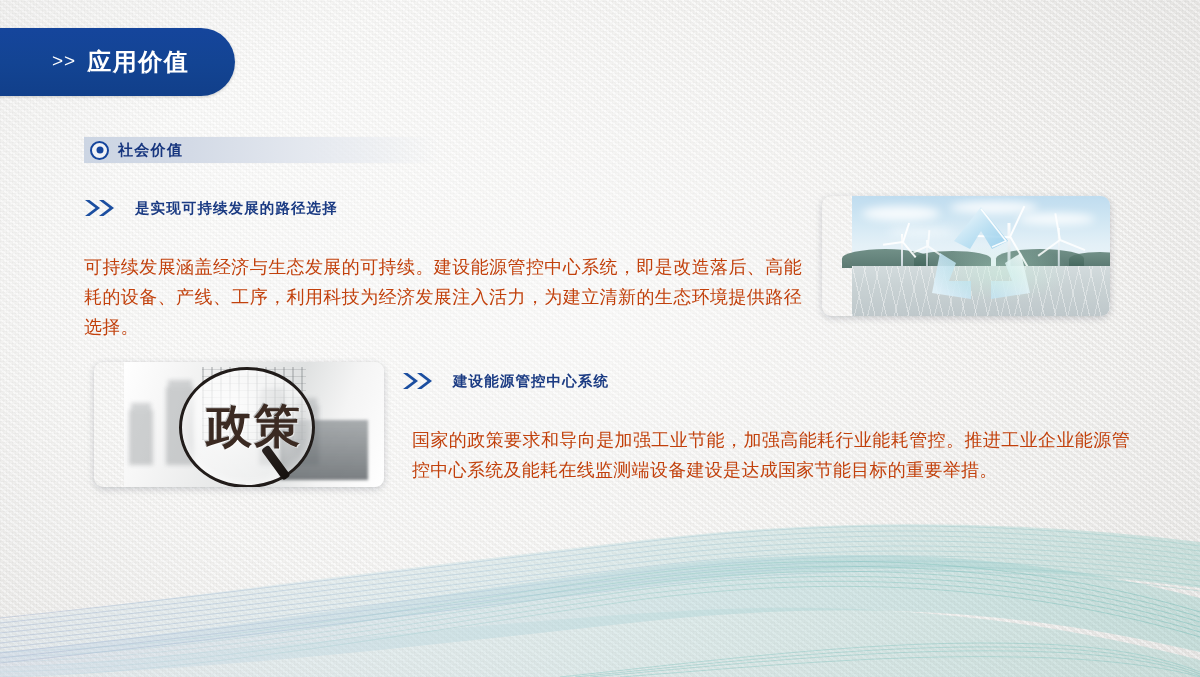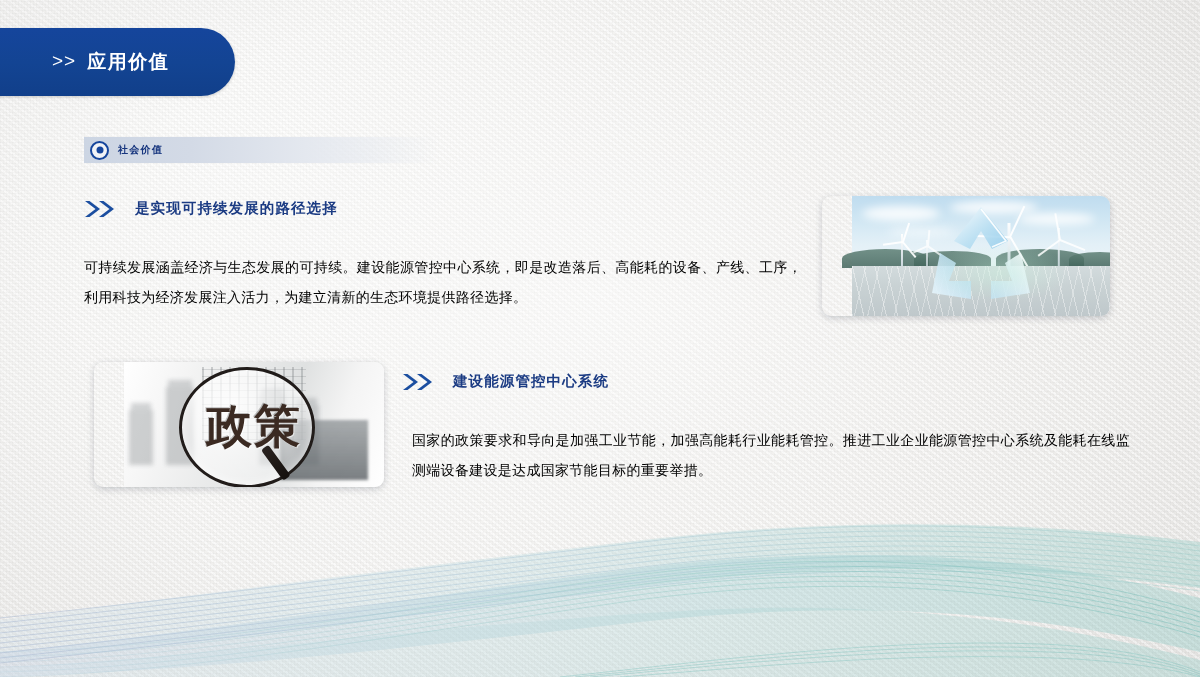--- a/index.html
+++ b/index.html
@@ -34,52 +34,52 @@
     box-shadow:0 1px 3px rgba(0,0,0,.18);
     z-index:5;
   }
   #top-tab .tab-inner{display:flex;align-items:center;padding-left:72px;}
   #top-tab .tab-arrows{
     color:#ffffff;font-size:19px;letter-spacing:1px;margin-right:11px;
     font-family:"Liberation Sans",sans-serif;font-weight:400;
     transform:translateY(-1px);
   }
   #top-tab .tab-title{
-    color:#ffffff;font-size:19px;font-weight:700;letter-spacing:1.5px;
+    color:#ffffff;font-size:24px;font-weight:700;letter-spacing:1.5px;
   }
 
   
   #section-header{
     position:absolute;left:84px;top:137px;width:355px;height:26px;
     background:linear-gradient(90deg,#ccd5e3 0%,#d3dae6 30%,#e4e8ef 62%,rgba(244,243,241,0) 100%);
     display:flex;align-items:center;z-index:4;
   }
   #section-header .dot-icon{
     width:15px;height:15px;border-radius:50%;
     border:2.2px solid #15459c;background:#f0f2f6;
     margin-left:6px;margin-right:9px;position:relative;flex:none;
   }
   #section-header .dot-icon::after{
     content:"";position:absolute;left:50%;top:50%;
     width:7px;height:7px;border-radius:50%;background:#15459c;
     transform:translate(-50%,-50%);
   }
   #section-header .sec-title{
-    font-size:10px;font-weight:700;color:#16357e;letter-spacing:1.3px;
-  }
-
-  
-  .chev-head{display:flex;align-items:center;position:absolute;z-index:4;font-family:Liberation Serif, serif;}
+    font-size:15px;font-weight:700;color:#16357e;letter-spacing:1.3px;
+  }
+
+  
+  .chev-head{display:flex;position:absolute;z-index:4;font-family:Liberation Serif, serif;}
   .chev-icon{display:block;flex:none;margin-right:17px;}
   .chev-text{
     font-size:14.5px;font-weight:700;color:#1b3b83;letter-spacing:1.1px;
   }
   .body-text{
     position:absolute;z-index:4;
-    font-size:14px;line-height:30px;color:#000000;
+    font-size:18px;line-height:30px;color:#c2410c;
     letter-spacing:.3px;text-align:justify;
   }
 
   
   #block1-head{left:84px;top:199px;}
   #block1-text{left:84px;top:252px;width:718px;}
   
   #block2-head{left:402px;top:372px;}
   #block2-text{left:412px;top:425px;width:718px;}
 

